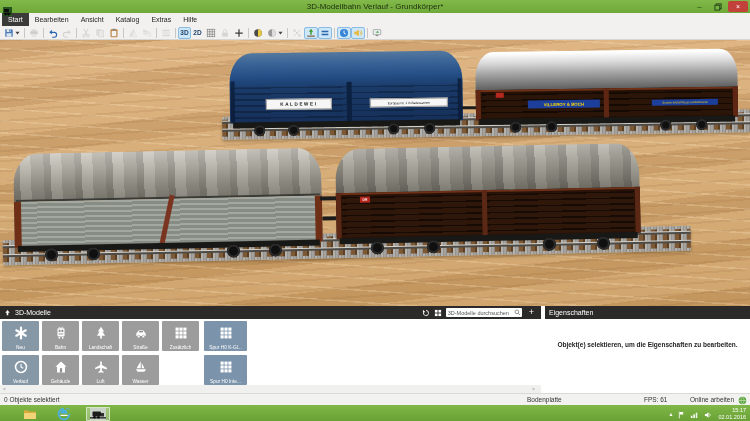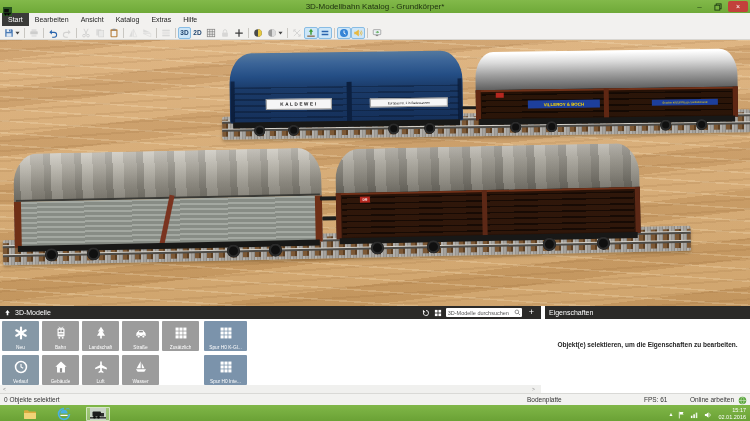--- a/index.html
+++ b/index.html
@@ -139,21 +139,21 @@
   <div class="titlebar">
     <span class="appico">
       <svg viewBox="0 0 9 9" width="9" height="9">
           <rect width="9" height="9" fill="#27531f"></rect>
           <rect x="1.2" y="2" width="4.6" height="3.2" fill="#0d0d0d"></rect>
           <rect x="1" y="5.8" width="7" height="1.4" fill="#111"></rect>
           <circle cx="2.6" cy="7.6" r="1" fill="#000"></circle>
           <circle cx="5.4" cy="7.6" r="1" fill="#000"></circle>
         </svg>
     </span>
-    <span class="title">3D-Modellbahn Katalog - Grundkörper*</span>
+    <span class="title">3D-Modellbahn Verlauf - Grundkörper*</span>
     <span class="winbtns">
       <span class="winbtn">–</span>
       <span class="winbtn">
         <svg viewBox="0 0 9 9" width="8" height="8">
             <rect x="2.5" y="1" width="5.5" height="5.5" fill="none" stroke="#1d3a12" stroke-width="1"></rect>
             <rect x="1" y="2.5" width="5.5" height="5.5" fill="#78b23f" stroke="#1d3a12" stroke-width="1"></rect>
           </svg>
       </span>
       <span class="winbtn close">×</span>
     </span>

